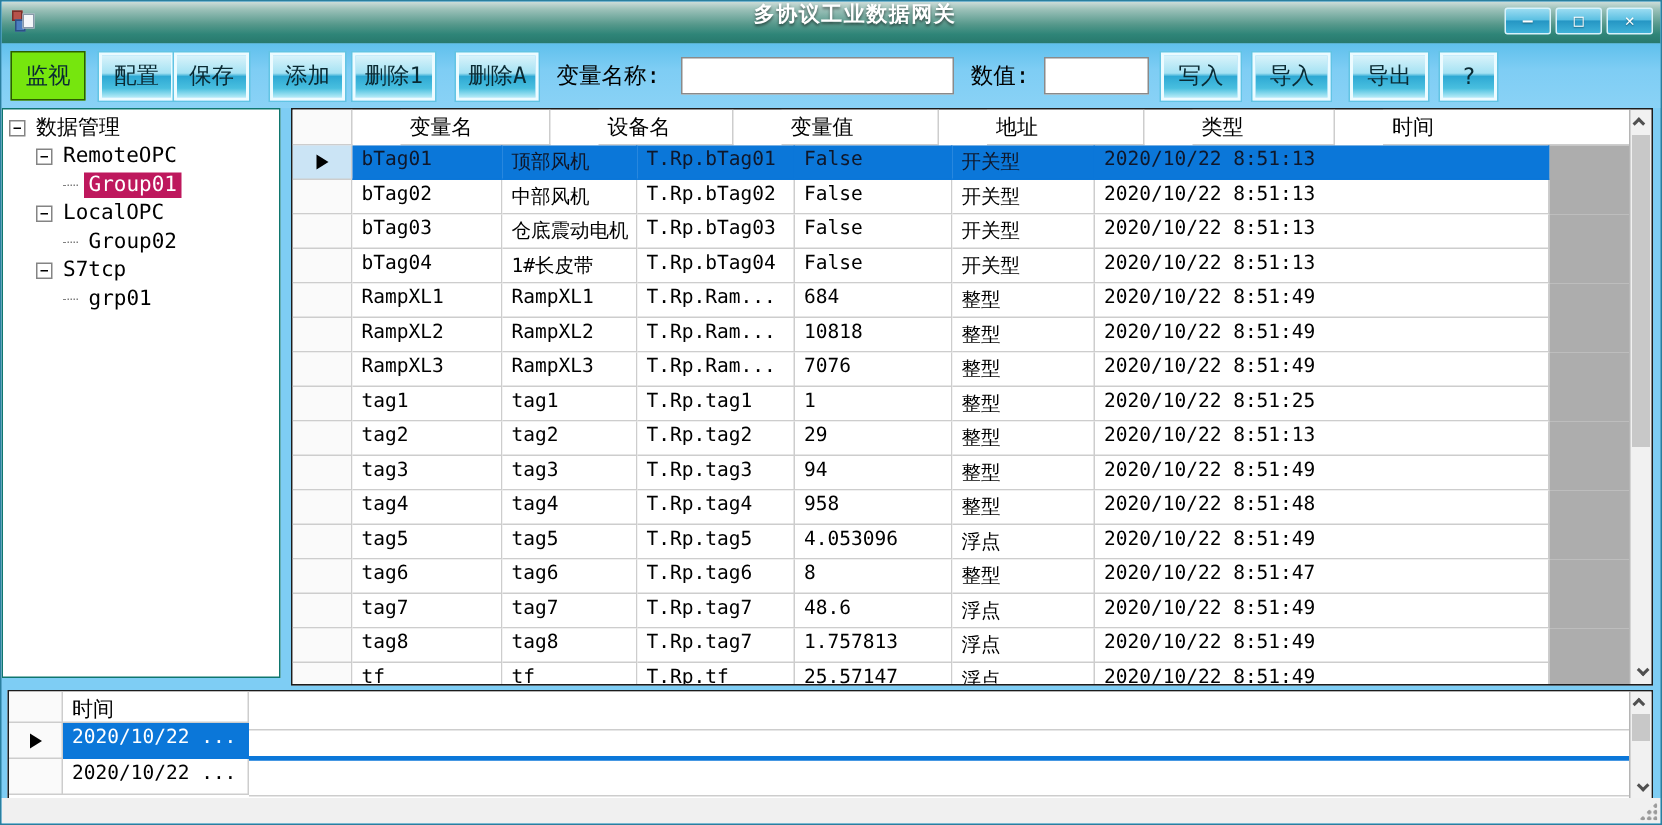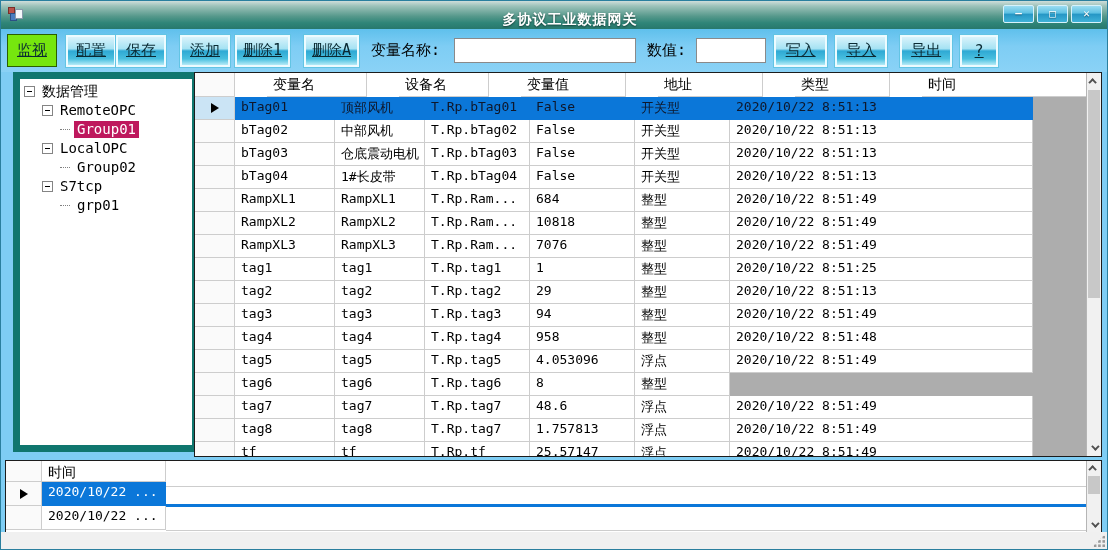--- a/index.html
+++ b/index.html
@@ -5,21 +5,21 @@
   * { margin:0; padding:0; box-sizing:border-box; }
   html,body { background:#cfcfcf; }
   body { font-family:"DejaVu Sans Mono","Liberation Mono",monospace; font-size:13px; color:#000; }
 
   .window { position:relative; width:1108px; height:550px; background:#7ecdf4; overflow:hidden;
             border:1px solid #2a7f9e; }
 
   
   .titlebar { position:absolute; left:0; top:0; width:100%; height:28px;
     background:linear-gradient(180deg,#cfdeda 0%,#9dc2ba 18%,#55988b 55%,#2f8578 78%,#27786c 100%);
-    display:flex; align-items:flex-end;padding-left:32px; }
+    display:flex; align-items:flex-start;padding-left:32px; }
   .app-icon { position:absolute; left:7px; top:6px; width:16px; height:15px; }
   .app-icon .p1 { position:absolute; left:0; top:0; width:7px; height:7px; background:#b8524a; border:1px solid #7a2e28; }
   .app-icon .p2 { position:absolute; left:2px; top:6px; width:7px; height:8px; background:#4a7dc0; border:1px solid #2c4f85; }
   .app-icon .p3 { position:absolute; left:7px; top:2px; width:8px; height:10px; background:#f4f7fa; border:1px solid #8899aa; }
   .title-text { width:100%; text-align:center; color:#fff; font-weight:bold; font-size:14px;
     letter-spacing:1px; text-shadow:0 1px 2px rgba(0,0,0,.55);
     font-family:"DejaVu Sans","Liberation Sans",sans-serif; }
   .win-controls { position:absolute; right:5px; top:4px; display:flex; gap:3px; }
   .win-btn { width:31px; height:18px; border:1px solid #d7f2fb; border-radius:2px;
     background:linear-gradient(180deg,#9adcf2 0%,#5cc0e2 45%,#2596c4 50%,#3fb2d8 100%);
@@ -27,29 +27,29 @@
     text-shadow:0 1px 1px rgba(0,0,0,.4); cursor:default; }
 
   
   .toolbar { position:absolute; left:0; top:28px; width:100%; height:43px;
     background:linear-gradient(180deg,#5fc0ec 0%,#7ecdf4 40%,#8ad2f6 100%);
     display:flex; align-items:center; }
   .tbtn { height:32px; min-width:50px; padding:0 6px; font-size:15px; color:#0a2a33;
     font-family:"DejaVu Sans Mono","Liberation Mono",monospace;
     border:2px solid #ecfbff; box-shadow:0 0 0 1px #62c4e4;
     background:linear-gradient(180deg,#d9f3fb 0%,#a5e2f3 42%,#2ea9d4 50%,#49bfdf 78%,#b5ebf7 100%);
-    display:flex; align-items:center; justify-content:center; cursor:default;text-decoration:underline; }
+    display:flex; align-items:center; justify-content:center; cursor:default; }
   .tbtn.green { background:#76e60e; border:1px solid #2b5e00; box-shadow:none; height:33px; }
   .tlabel { font-size:15px; color:#000; white-space:nowrap; }
   .tinput { height:25px; border:1px solid #8a8a8a; background:#fff; font-size:13px; padding:0 4px;
     font-family:"DejaVu Sans Mono","Liberation Mono",monospace; }
 
   
-  .tree-panel { position:absolute; left:12px; top:71px; width:186px; height:380px;
-    background:#fff; border:7px solid #0f766e; overflow:hidden; padding-top:3px; }
+  .tree-panel { position:absolute; left:0; top:71px; width:186px; height:380px;
+    background:#fff; border:1px solid #0f766e; overflow:hidden; padding-top:3px; }
   .tree-row { display:flex; align-items:center; height:19px; font-size:14px; white-space:nowrap; }
   .tree-row.lvl0 { padding-left:4px; }
   .tree-row.lvl1 { padding-left:22px; }
   .tree-row.lvl2 { padding-left:40px; }
   .expander { width:11px; height:11px; border:1px solid #848484; background:#fff; margin-right:4px;
     display:inline-flex; align-items:center; justify-content:center; flex:none; }
   .expander::before { content:""; width:5px; height:1px; background:#000; }
   .dash { display:none; width:10px; border-top:1px dotted #808080; margin-right:4px; flex:none; }
   .tree-row.leaf .dash { display:inline-block; }
   .tree-label { padding:0 3px; line-height:17px; }
@@ -365,20 +365,21 @@
 
           <div class="grow">
             <div class="cell rowhdr">
               <span class="tri"></span>
             </div>
             <div class="cell c0">tag6</div>
             <div class="cell c1">tag6</div>
             <div class="cell c2">T.Rp.tag6</div>
             <div class="cell c3">8</div>
             <div class="cell c4">整型</div>
+            <div class="cell c5">2020/10/22 8:51:47</div>
             <div class="cell fill"></div>
           </div>
 
           <div class="grow">
             <div class="cell rowhdr">
               <span class="tri"></span>
             </div>
             <div class="cell c0">tag7</div>
             <div class="cell c1">tag7</div>
             <div class="cell c2">T.Rp.tag7</div>

